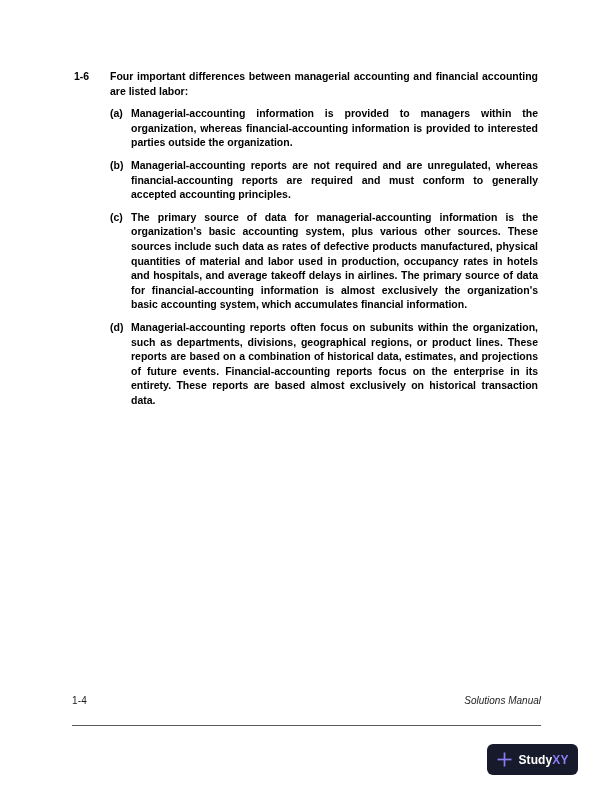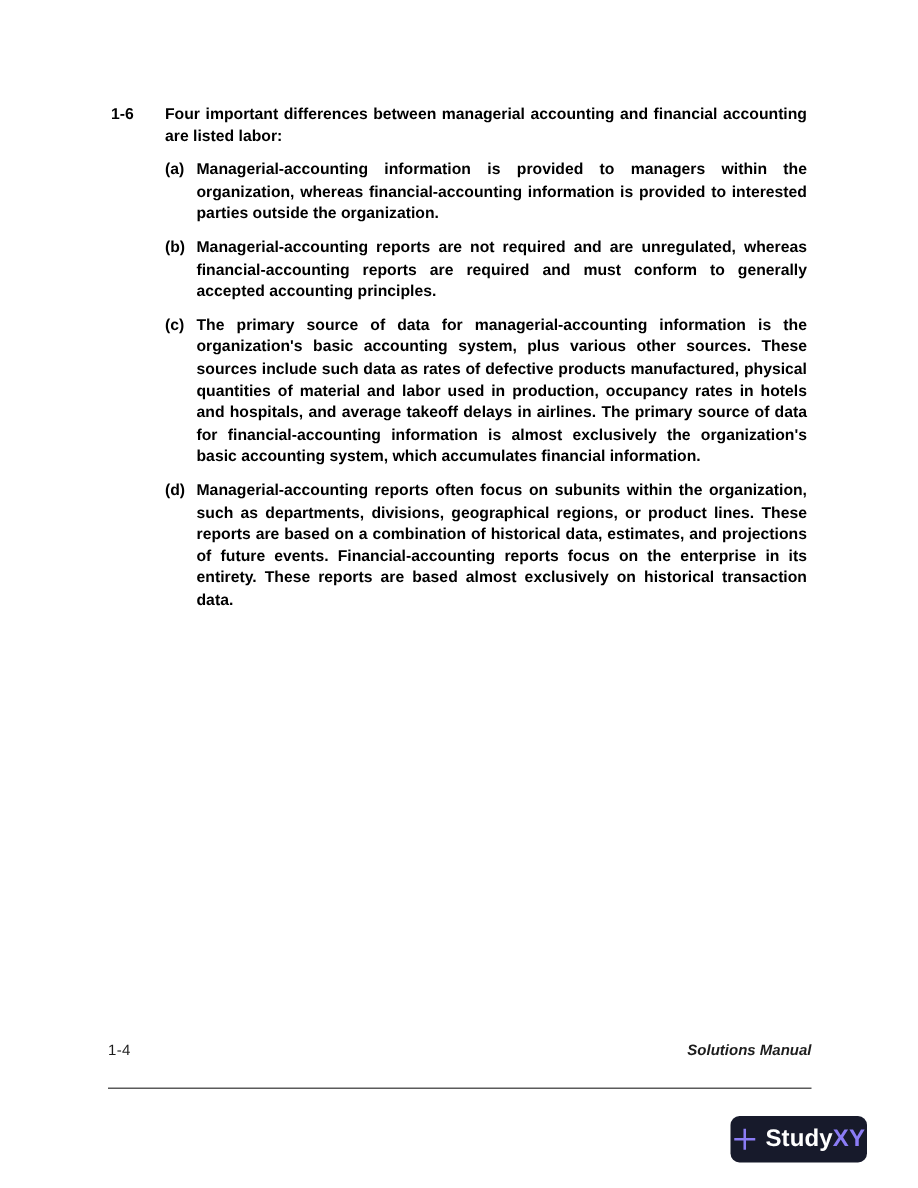--- a/index.html
+++ b/index.html
@@ -70,21 +70,20 @@
     box-sizing: border-box;
     font-size: 10px;
     color: #1c1c1c;
   }
   .footer .page-label {
     font-style: normal;
     letter-spacing: 0.2px;
   }
   .footer .right-label {
     font-style: italic;
-    font-weight: bold;
   }
   
   .brand-badge {
     position: absolute;
     left: 487px;
     top: 744px;
     width: 91px;
     height: 31px;
     border-radius: 6px;
     display: flex;
@@ -92,21 +91,21 @@
     justify-content: center;
     gap: 5px;
     box-sizing: border-box;
   }
   .brand-badge .plus {
     width: 17px;
     height: 17px;
     display: block;
   }
   .brand-text {
-    font-size: 16px;
+    font-size: 12px;
     font-weight: bold;
     letter-spacing: 0.1px;
     white-space: nowrap;
   }
   .brand-text .primary { color: #ffffff; }
   .brand-text .accent  { }
 </style>
 </head>
 <body>
 

